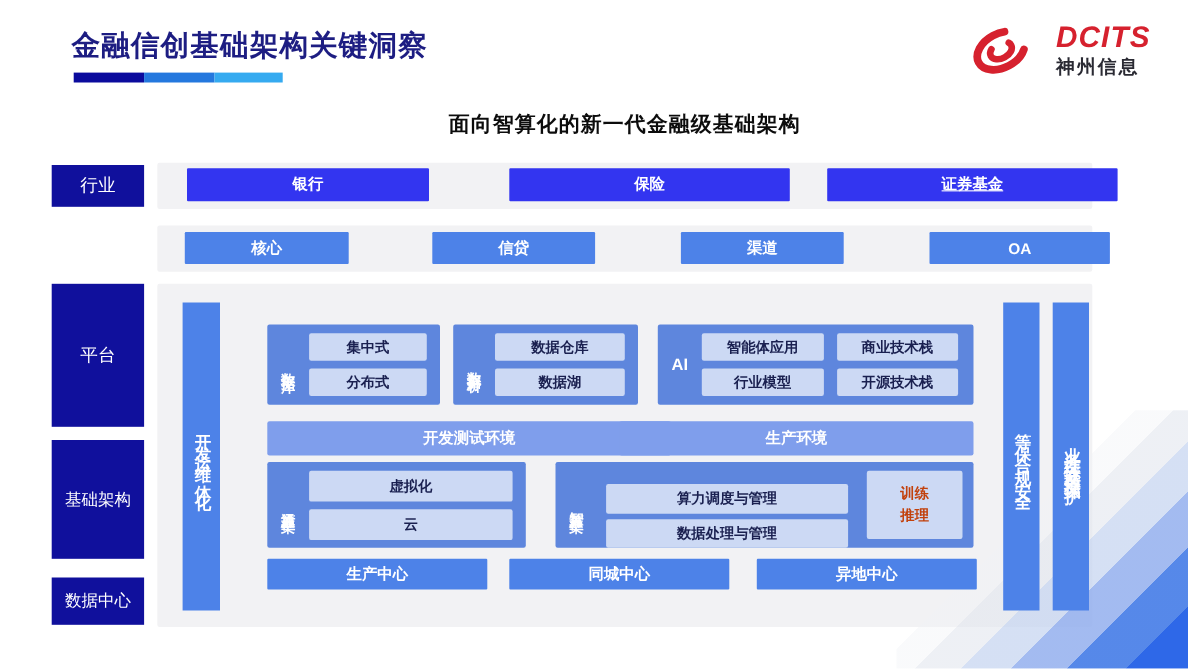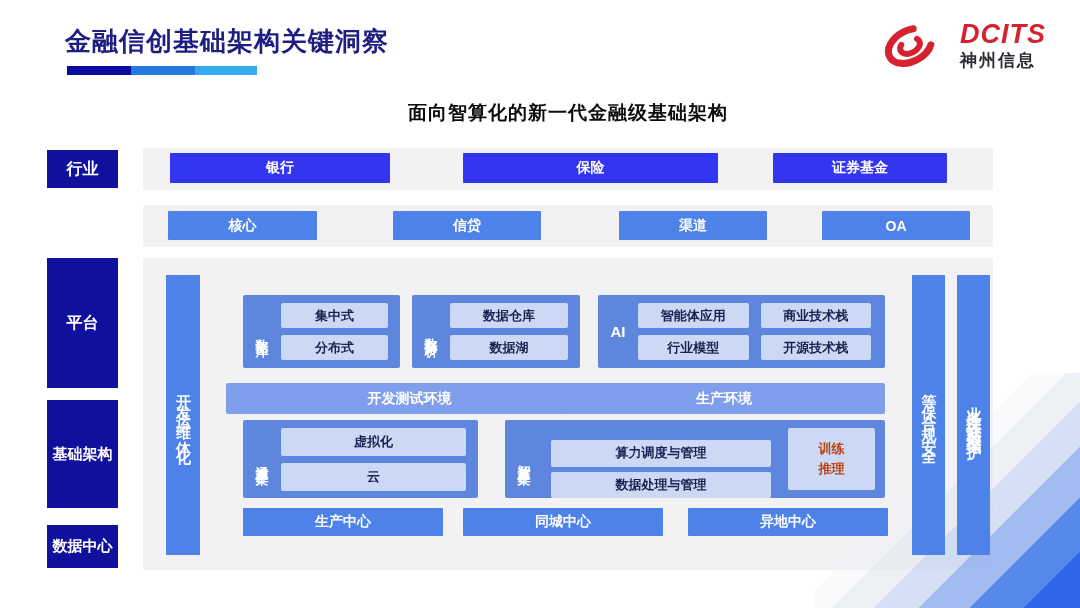--- a/index.html
+++ b/index.html
@@ -13,44 +13,44 @@
   .title-underline { position:absolute; left:67px; top:66px; width:190px; height:9px; display:flex; }
   .title-underline .s1 { width:64px; background:#0b0b9d; }
   .title-underline .s2 { width:64px; background:#2478de; }
   .title-underline .s3 { width:62px; background:#35aaf0; }
   .logo { position:absolute; right:34px; top:18px; display:flex; align-items:center; gap:20px; }
   .logo-swirl { width:60px; height:56px; }
   .logo-brand { font-size:27px; font-weight:bold; font-style:italic; color:#d6212e; letter-spacing:1px; line-height:1.05; }
   .logo-company { font-size:17px; font-weight:bold; color:#2a2a33; letter-spacing:2px; }
   .subtitle { position:absolute; left:143px; top:100px; width:850px; text-align:center; font-size:19px; font-weight:bold; color:#0c0c0c; letter-spacing:1px; }
   
-  .sidebox { position:absolute; left:47px; width:71px; background:#10109c; color:#fff;
-             display:flex; align-items:center; justify-content:center; font-weight:bold; font-size:16px; }
+  .sidebox { position:absolute; left:47px; width:84px; background:#10109c; color:#fff;
+             display:flex; align-items:center; justify-content:center; font-weight:normal; font-size:16px; }
   #side-industry { top:150px; height:38px; }
   #side-application { top:207px; height:39px; }
   #side-platform { top:258px; height:130px; }
   #side-infrastructure { top:400px; height:108px; font-size:15px; }
   #side-datacenter { top:525px; height:43px; font-size:15px; }
   
   .strip { position:absolute; left:143px; width:850px; background:#f2f2f4; border-radius:2px; }
   #strip-industry { top:148px; height:42px; }
   #strip-application { top:205px; height:42px; }
   #main-panel { top:258px; height:312px; }
   
   .btn { position:absolute; display:flex; align-items:center; justify-content:center;
          color:#fff; font-weight:bold; font-size:14px; border-radius:1px; }
   .row1 { background:#3335f0; top:153px; height:30px; }
   #btn-bank { left:170px; width:220px; }
   #btn-insurance { left:463px; width:255px; }
-  #btn-securities { left:773px; width:174px; }
+  #btn-securities { left:752px; width:264px;text-decoration:underline; }
   .row2 { background:#4d82e8; top:211px; height:29px; }
   #btn-core { left:168px; width:149px; }
   #btn-credit { left:393px; width:148px; }
   #btn-channel { left:619px; width:148px; }
-  #btn-oa { left:822px; width:148px; }
+  #btn-oa { left:845px; width:164px; }
   .rowdc { background:#4d82e8; top:508px; height:28px; }
   #btn-prod-center { left:243px; width:200px; }
   #btn-city-center { left:463px; width:200px; }
   #btn-remote-center { left:688px; width:200px; }
   
   .vbar { position:absolute; top:275px; height:280px; background:#4d82e8; color:#fff; font-weight:bold;
           display:flex; align-items:center; justify-content:center;
           writing-mode:vertical-rl; text-orientation:upright; font-size:15px; }
   #vbar-devops { left:166px; width:34px; letter-spacing:9px; }
   #vbar-security { left:912px; width:33px; letter-spacing:11px; }
@@ -71,21 +71,21 @@
   .g78 .inner-box { height:28px; }
   .ai-cols { flex:1; display:grid; grid-template-columns:1fr 1fr; gap:7px 12px; align-content:center; padding-right:14px; }
   .mid-col { width:220px; display:flex; flex-direction:column; justify-content:center; gap:5px; margin-left:8px;margin-top:20px; }
   .side-box { background:#ccd9f4; color:#c2410c; font-weight:bold; font-size:13px; width:87px;
               margin:8px 10px 8px auto; display:flex; align-items:center; justify-content:center;
               text-align:center; border-radius:2px; }
   .two-line { display:inline-block; width:2.2em; line-height:1.55; }
   
   .env-bar { position:absolute; top:383px; height:31px; background:#7f9eec; color:#fff; font-weight:bold;
              font-size:14px; display:flex; align-items:center; justify-content:center; border-radius:2px; }
-  #env-dev { left:226px; width:367px; }
+  #env-dev { left:243px; width:367px; }
   #env-prod { left:563px; width:322px; }
   
   .corner { position:absolute; right:0; bottom:0; width:265px; height:235px; pointer-events:none;
             background:linear-gradient(315deg,
               #2e68e8 0 40px,
               rgba(77,130,232,.95) 40px 78px,
               rgba(147,175,238,.85) 78px 114px,
               rgba(197,212,240,.72) 114px 146px,
               rgba(226,230,238,.6) 146px 176px,
               rgba(240,242,246,.38) 176px 200px,

